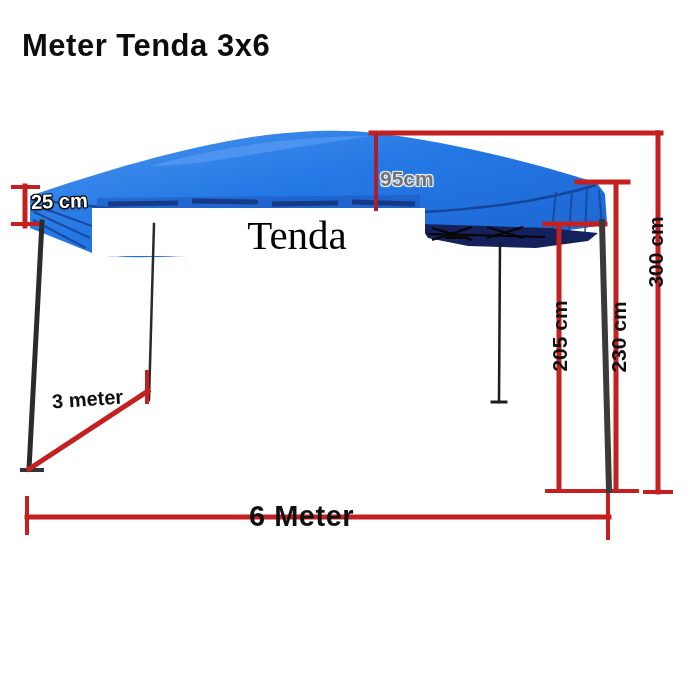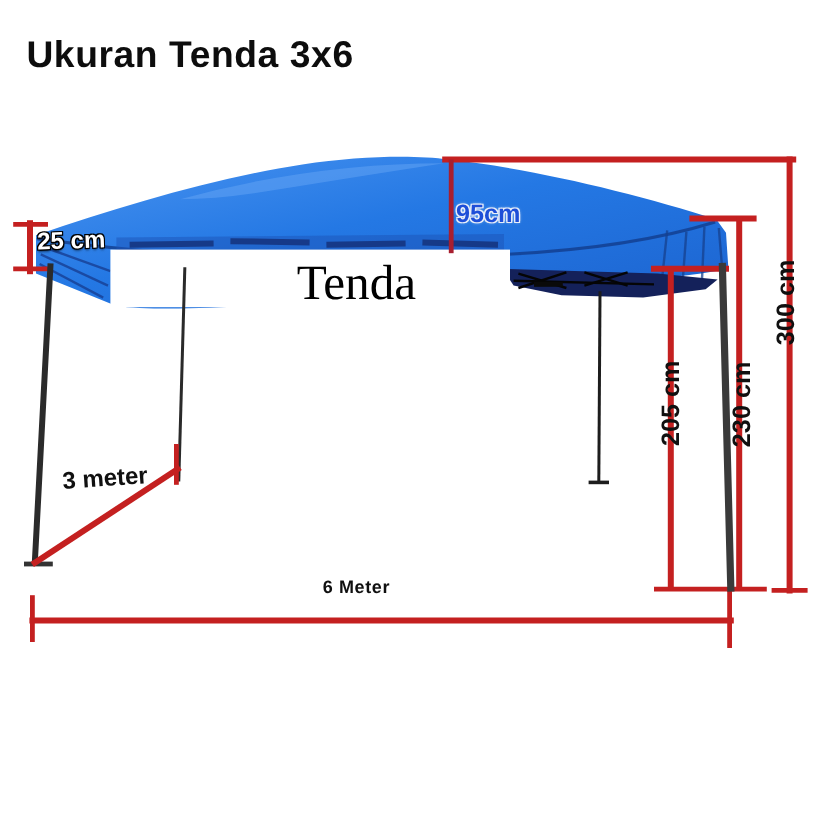--- a/index.html
+++ b/index.html
@@ -13,41 +13,41 @@
     font-size:31px;font-weight:800;color:#0d0d0d;letter-spacing:0.5px;
   }
   .tenda-label{
     position:absolute;left:197px;top:211px;width:200px;text-align:center;
     font-family:"Liberation Serif", serif;font-weight:400;font-size:41px;color:#000;
   }
   .dim-label{
     position:absolute;font-weight:700;color:#101010;white-space:nowrap;
   }
   .lbl-95{
-    left:380px;top:167px;font-size:21px;color:#1d4ed8;
+    left:380px;top:167px;font-size:21px;color:#737373;
     text-shadow:-1px -1px 0 #e8eef8,1px -1px 0 #e8eef8,-1px 1px 0 #e8eef8,1px 1px 0 #e8eef8,0 0 3px #ffffff;
   }
   .lbl-25{
     left:31px;top:190px;font-size:20px;color:#ffffff;transform:rotate(-2deg);
     text-shadow:-1px -1px 0 #000,1px -1px 0 #000,-1px 1px 0 #000,1px 1px 0 #000,0 2px 2px rgba(0,0,0,.55);
   }
   .vlabel{
     position:absolute;font-size:21px;font-weight:700;color:#101010;white-space:nowrap;
     transform:translate(-50%,-50%) rotate(-90deg);
   }
   .lbl-205{left:560px;top:336px;}
   .lbl-230{left:619px;top:337px;}
   .lbl-300{left:656px;top:252px;}
   .lbl-3m{left:52px;top:388px;font-size:20px;transform:rotate(-4deg);}
-  .lbl-6m{left:249px;top:481px;font-size:15px;letter-spacing:0.5px;margin-left:20px;}
+  .lbl-6m{left:249px;top:500px;font-size:29px;letter-spacing:0.5px;}
 </style>
 </head>
 <body>
 
-<div class="page-title">Ukuran Tenda 3x6</div>
+<div class="page-title">Meter Tenda 3x6</div>
 
 <svg id="stage" viewBox="0 0 700 700" aria-hidden="true">
   <defs>
     <linearGradient id="canopyGrad" x1="0" y1="0" x2="1" y2="1">
       <stop offset="0" stop-color="#4a94f0"></stop>
       <stop offset="0.45" stop-color="#2478e4"></stop>
       <stop offset="1" stop-color="#1c63cf"></stop>
     </linearGradient>
   </defs>
 

